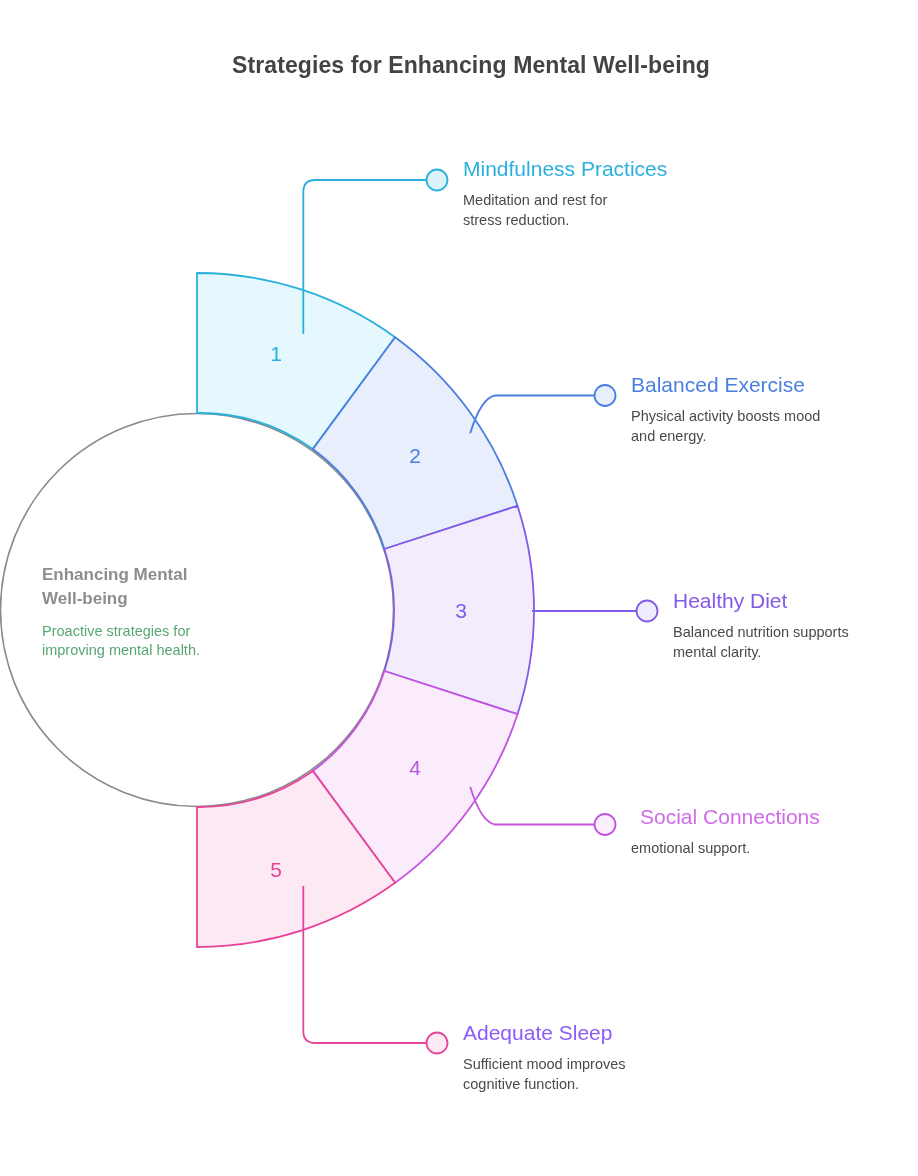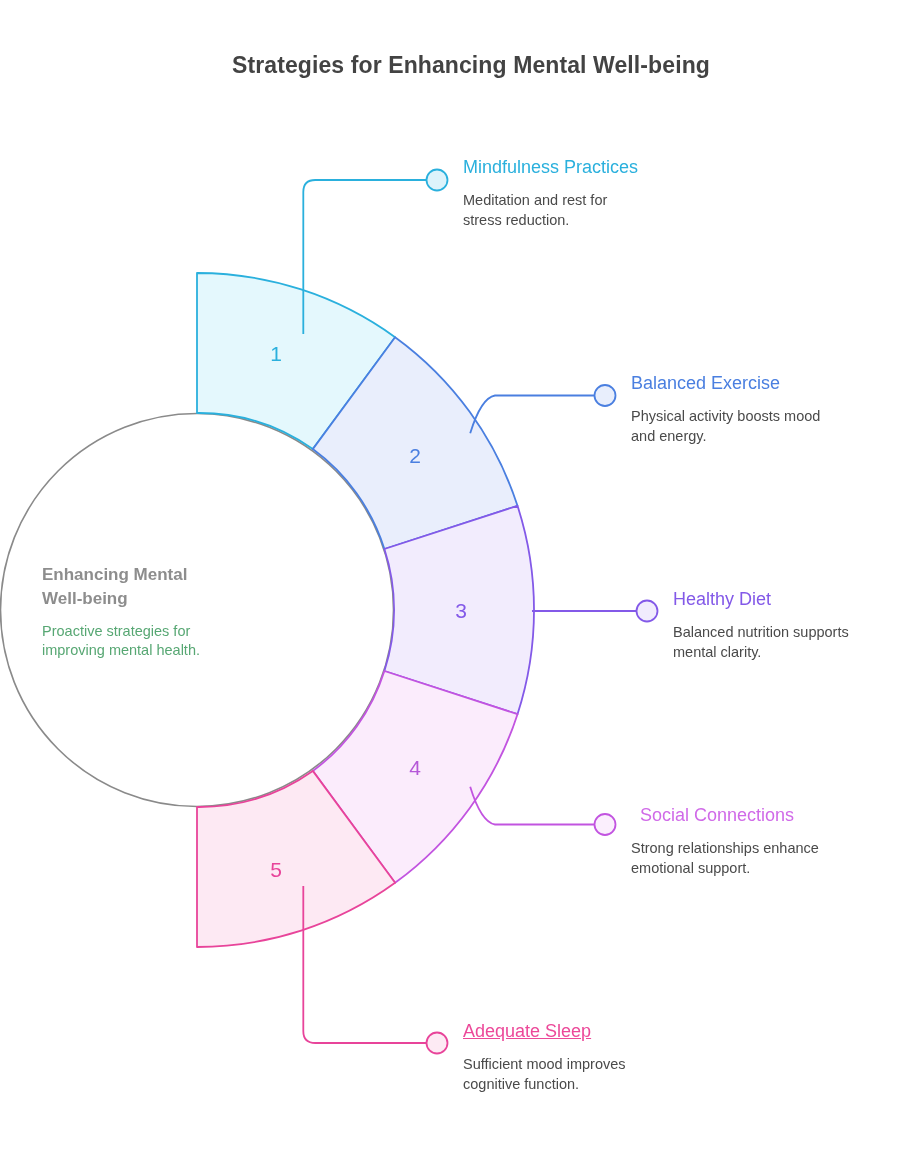--- a/index.html
+++ b/index.html
@@ -52,21 +52,21 @@
     position: absolute;
     width: 310px;
     left: 42px;
     top: 622px;
     font-size: 14.5px;
     color: #57a773;
     line-height: 19px;
   }
   .item-label {
     position: absolute;
-    font-size: 18px;
+    font-size: 21px;
     white-space: nowrap;
   }
   .item-desc {
     position: absolute;
     font-size: 14.5px;
     color: #4a4a4a;
     line-height: 19.5px;
     width: 230px;
   }
 </style>
@@ -162,21 +162,20 @@
 </div>
 
 <div class="item-label" style="left:673px; top:589px; color:#8359e8;">Healthy Diet</div>
 <div class="item-desc" style="left:673px; top:623px; width:245px;">
   <div>Balanced nutrition supports</div>
   <div>mental clarity.</div>
 </div>
 
 <div class="item-label" style="left:631px; top:805px; color:#d06ae8;margin-left:9px;">Social Connections</div>
 <div class="item-desc" style="left:631px; top:839px; width:245px;">
-  <div>Strong relationships enhance</div>
   <div>emotional support.</div>
 </div>
 
-<div class="item-label" style="left:463px; top:1021px; color:#ec4899;text-decoration:underline;">Adequate Sleep</div>
+<div class="item-label" style="left:463px; top:1021px; color:#8b5cf6;">Adequate Sleep</div>
 <div class="item-desc" style="left:463px; top:1055px;">
   <div>Sufficient mood improves</div>
   <div>cognitive function.</div>
 </div>
 
 </body></html>

